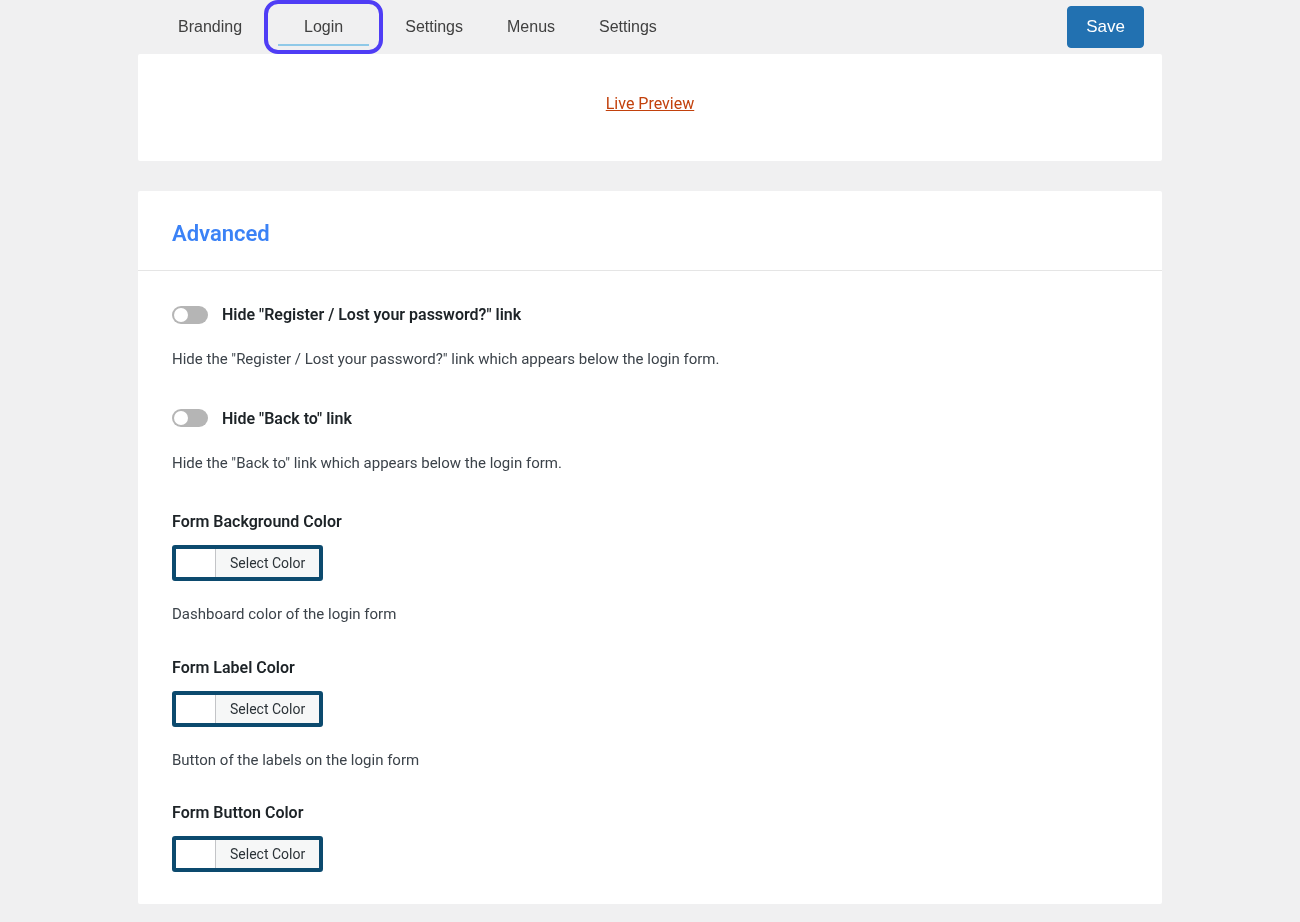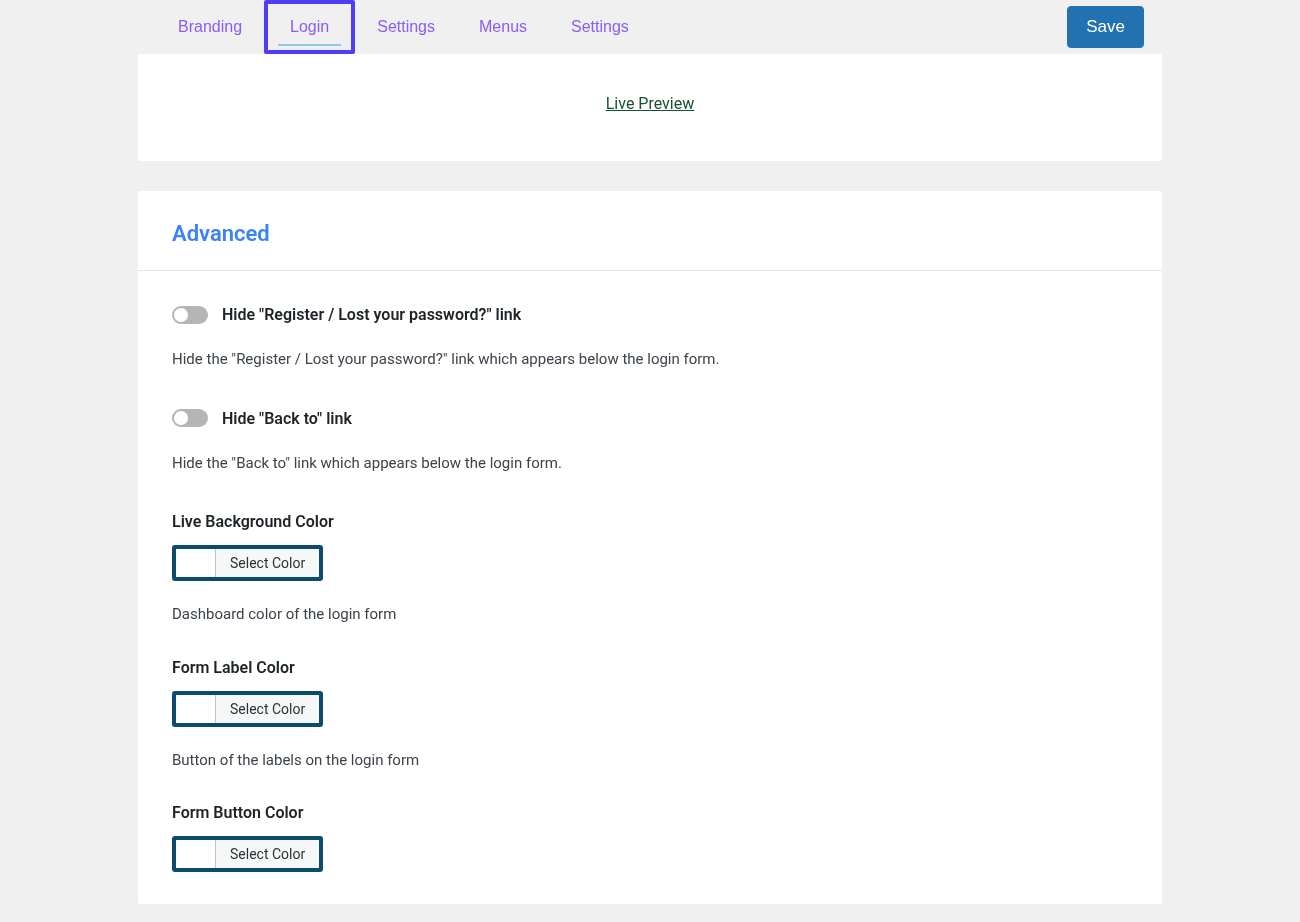--- a/index.html
+++ b/index.html
@@ -25,30 +25,30 @@
       padding: 0 18px;
     }
     .tabs-list {
       display: flex;
       align-items: center;
       gap: 0;
     }
     .tab {
       padding: 18px 22px;
       font-size: 16px;
-      color: #8b5cf6;
+      color: #404040;
       cursor: pointer;
       position: relative;
       background: transparent;
       border: none;
     }
     .tab.active {
       border: 4px solid #4f3df5;
-      border-radius: 2px;
-      padding: 14px 22px;
+      border-radius: 14px;
+      padding: 14px 36px;
     }
     .tab.active::after {
       content: "";
       position: absolute;
       bottom: 4px;
       left: 10px;
       right: 10px;
       height: 2px;
       background: #8fc9e8;
     }
@@ -64,21 +64,21 @@
     .panel {
       background: #fff;
       margin: 0 0 30px 0;
       border-radius: 2px;
     }
     .panel-preview {
       padding: 40px 0 48px 0;
       text-align: center;
     }
     .preview-link {
-      color: #14532d;
+      color: #c2410c;
       text-decoration: underline;
       font-size: 16px;
       cursor: pointer;
     }
     .panel-header {
       padding: 30px 34px 24px 34px;
       border-bottom: 1px solid #e5e5e5;
     }
     .panel-title {
       font-size: 22px;
@@ -195,21 +195,21 @@
         <div class="toggle-row">
           <div class="toggle">
             <div class="toggle-knob"></div>
           </div>
           <span class="toggle-label">Hide "Back to" link</span>
         </div>
         <p class="setting-description">Hide the "Back to" link which appears below the login form.</p>
       </div>
 
       <div class="color-row">
-        <span class="field-label">Live Background Color</span>
+        <span class="field-label">Form Background Color</span>
         <div class="color-picker">
           <div class="color-swatch"></div>
           <div class="color-label">Select Color</div>
         </div>
         <p class="setting-description">Dashboard color of the login form</p>
       </div>
 
       <div class="color-row">
         <span class="field-label">Form Label Color</span>
         <div class="color-picker">

